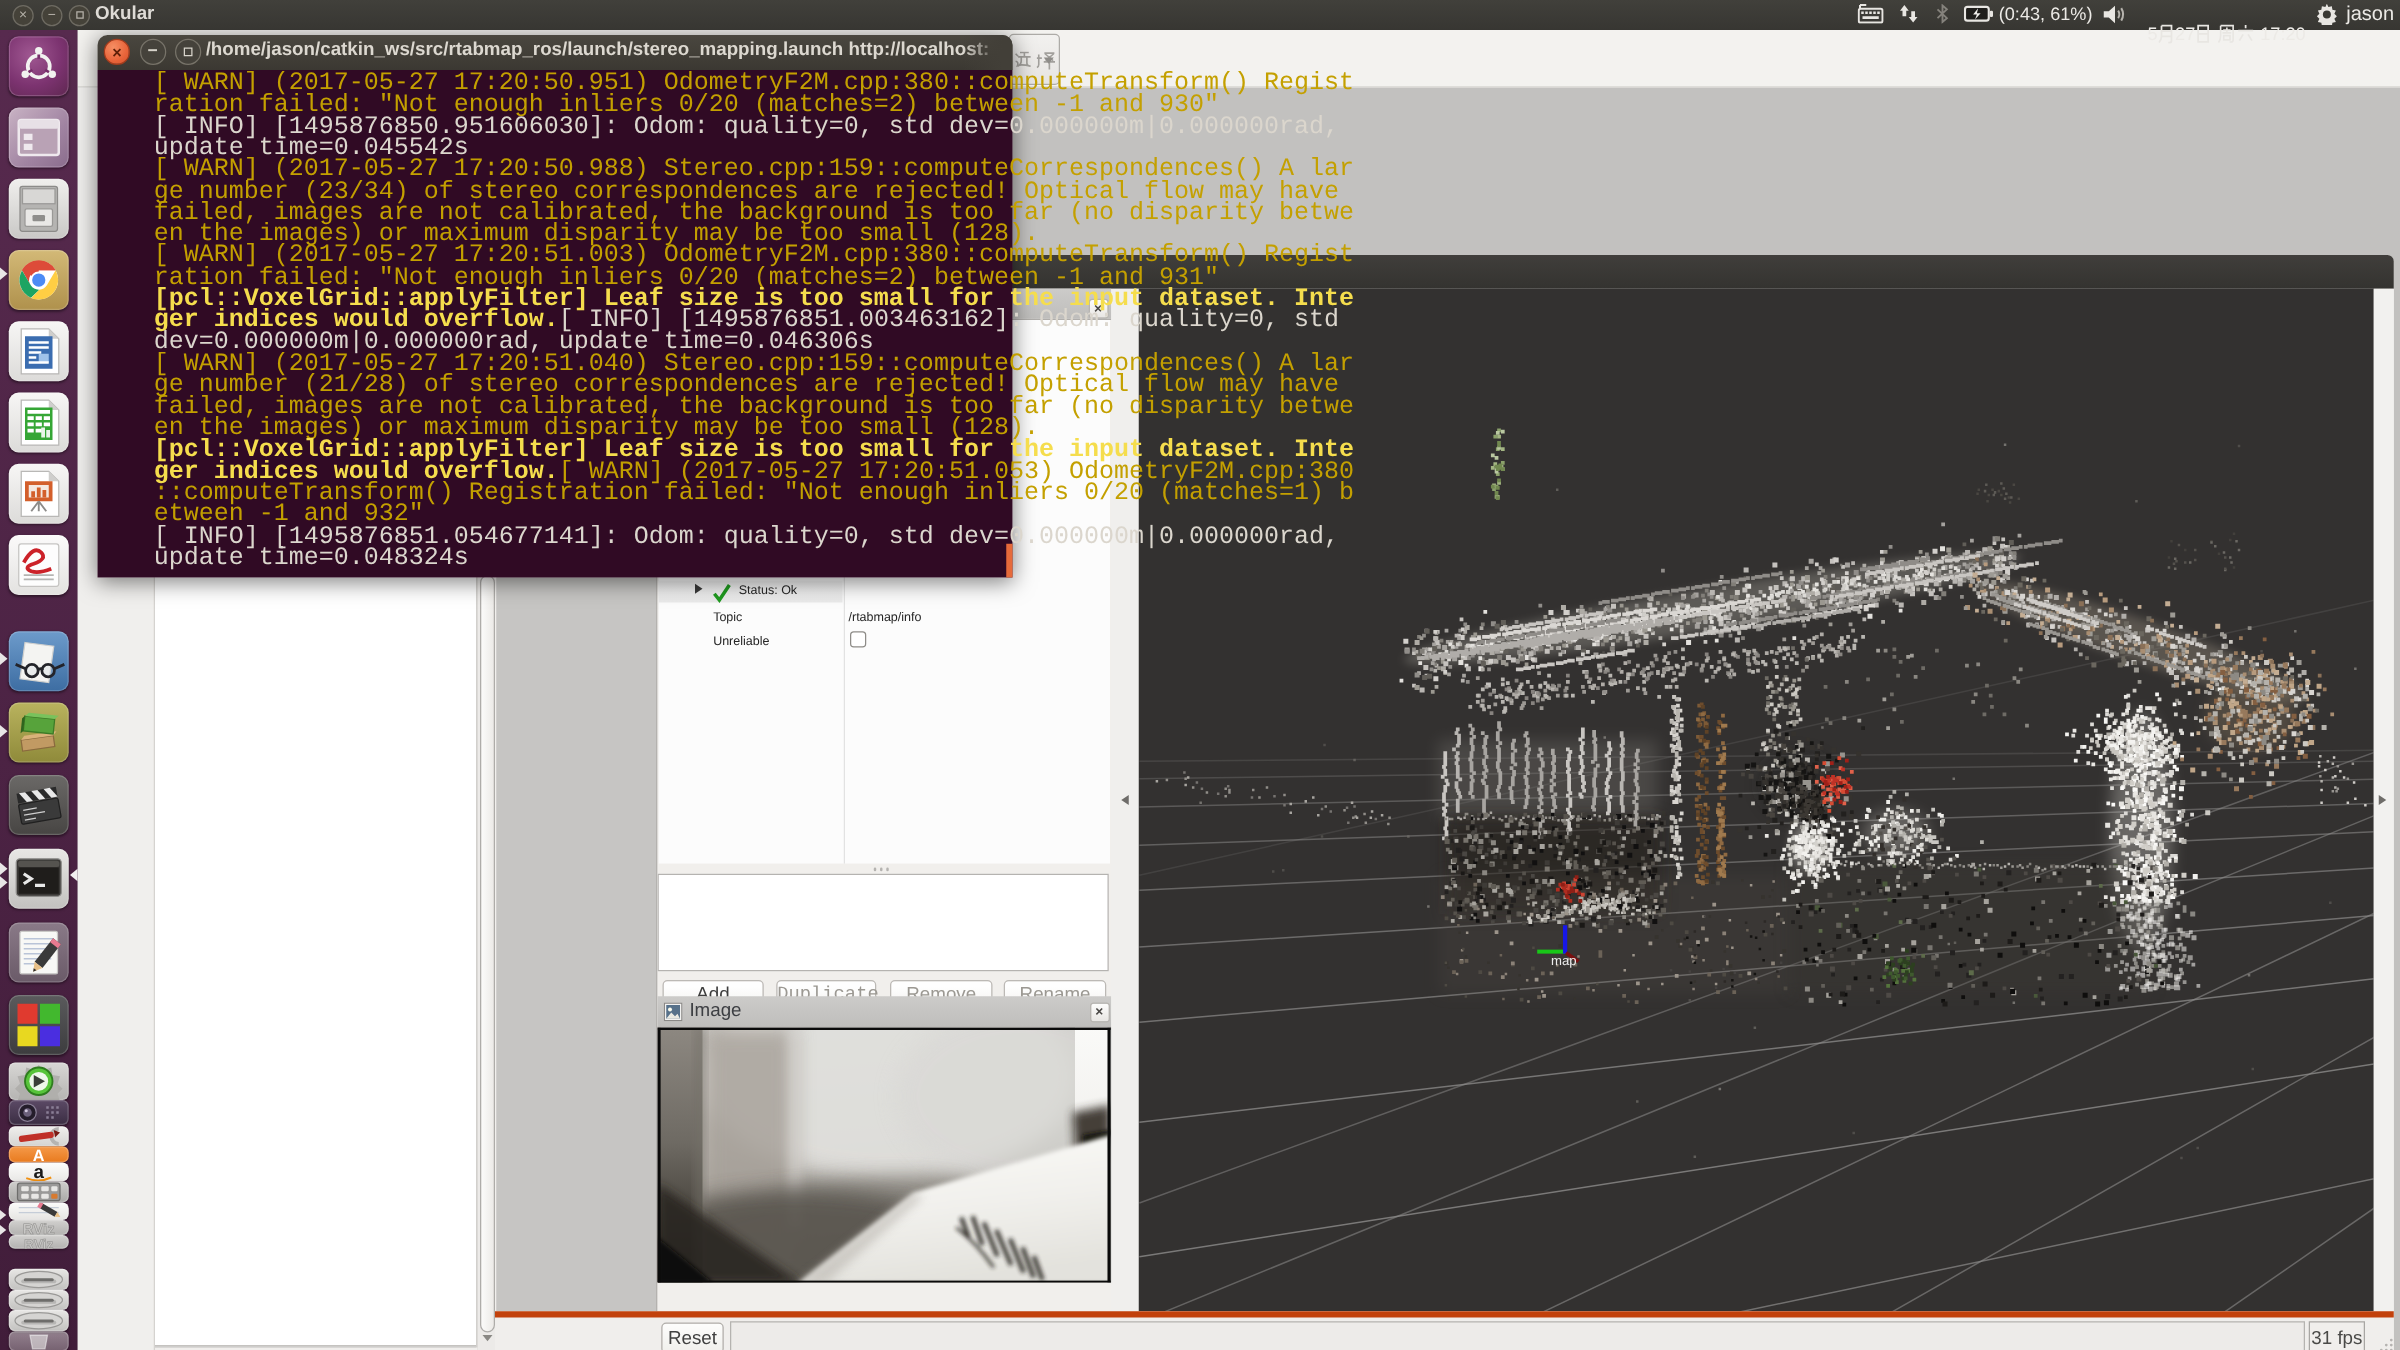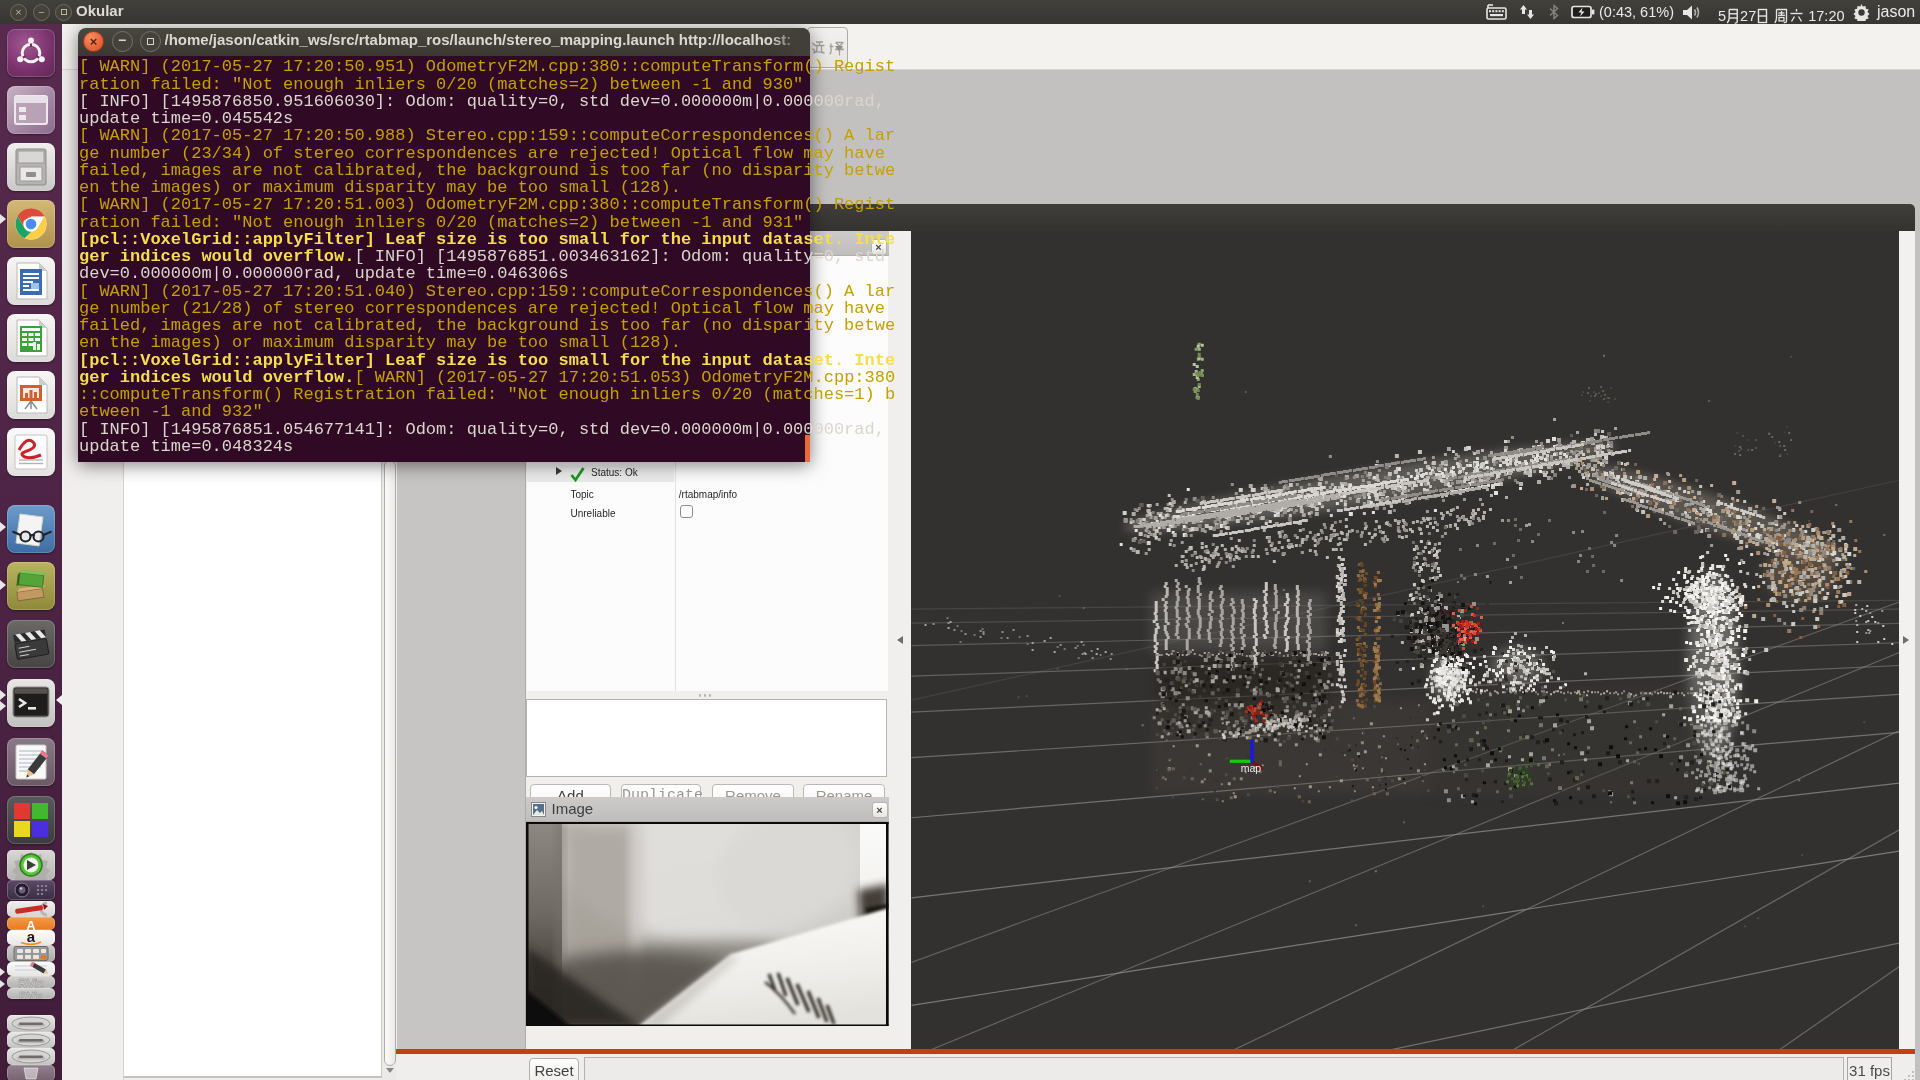--- a/index.html
+++ b/index.html
@@ -50,21 +50,21 @@
 #resetbtn{position:absolute;left:133px;top:3.2px;width:50px;height:25.5px;border:1px solid #b1aeaa;border-radius:4px;background:linear-gradient(#fdfdfc,#f0efec);font-size:15px;color:#414141;text-align:center;line-height:24px;}
 #sunken{position:absolute;left:188px;top:2.2px;width:1260px;height:26.5px;border:1px solid #b5b3b0;background:#edebe9;}
 #fpsbox{position:absolute;left:1451px;top:2.2px;width:45px;height:27px;border:1px solid #a8a6a3;background:#f0eeec;font-size:15px;color:#4a4a48;text-align:center;line-height:26px;}
 
 #term{left:77.5px;top:28px;width:732.5px;height:434px;z-index:20;box-shadow:0 3px 18px rgba(0,0,0,.5);border-radius:8px 8px 0 0;}
 #ttitle{position:absolute;left:0;top:0;width:100%;height:27.5px;background:linear-gradient(#4a473f,#3b3832);border-radius:8px 8px 0 0;}
 #ttitle .tc{position:absolute;top:3.2px;width:21px;height:21px;border-radius:50%;}
 #ttext{position:absolute;left:87px;top:3px;width:715px;font-size:15px;font-weight:bold;color:#dcd8d0;white-space:nowrap;overflow:hidden;}
 #tfade{position:absolute;right:0;top:0;width:40px;height:27.5px;background:linear-gradient(90deg,rgba(66,63,56,0),#423f38 80%);border-radius:0 8px 0 0;}
 #tbody{position:absolute;left:0;top:27.5px;width:100%;height:406.5px;background:#300a24;}
-#tbody pre{margin:0;position:absolute;left:1.5px;top:2.8px;font-family:"Liberation Mono",monospace;font-size:17px;line-height:17.25px;letter-spacing:0;color:#dbd6cd;}
+#tbody pre{margin:0;position:absolute;left:1.5px;top:2.8px;font-family:"Liberation Mono",monospace;font-size:20px;line-height:17.25px;letter-spacing:0;color:#dbd6cd;padding-left:44px;}
 .y{color:#c4a000;}
 .by{color:#f5dd4d;font-weight:bold;}
 #tscroll{position:absolute;right:0;top:407px;width:5.5px;height:27px;background:#e66a3a;}
 </style></head>
 <body>
 <div id="desk">
 
   <div class="abs" id="oktool">
       <div id="selbtn"><svg width="34" height="15" viewBox="0 0 34 15" style="margin-top:13px;">
           <g stroke="#a2a09c" stroke-width="1.3" fill="none">
@@ -786,21 +786,21 @@
 <div style="position:absolute;left:1571px;top:0;height:24px;line-height:24px;"><svg width="24" height="14" viewBox="0 0 24 14" style="vertical-align:-2px;">
             <rect x="1" y="1.5" width="19" height="11" rx="2" fill="#1f1e1b" stroke="#e8e6e2" stroke-width="1.7"></rect>
             <rect x="20.8" y="4.5" width="2.6" height="5" rx="1" fill="#e8e6e2"></rect>
             <path d="M11.5 2.5 L7.5 7.5 h3 l-1.5 4 4.5-5 h-3z" fill="#f2f0ec"></path>
           </svg></div>
 <div style="position:absolute;left:1599px;top:0;height:24px;line-height:24px;"><span style="font-size:14.5px;color:#eceae6;">(0:43, 61%)</span></div>
 <div style="position:absolute;left:1681px;top:0;height:24px;line-height:24px;"><svg width="20" height="17" viewBox="0 0 20 17" style="vertical-align:-3.5px;">
             <path d="M2 6 h4 l5-4.5 v14 L6 11 H2z" fill="#e8e6e2"></path>
             <path d="M13.5 5.5 q2 3 0 6 M16 3.5 q3 5 0 10" stroke="#b5b2ac" stroke-width="1.6" fill="none"></path>
           </svg></div>
-<div style="position:absolute;left:1718px;top:4px;height:24px;line-height:24px;text-align:center;"><span style="font-size:14.5px;color:#eceae6;">5</span><svg width="14" height="16" viewBox="0 0 14 16" style="vertical-align:-3px;">
+<div style="position:absolute;left:1718px;top:16px;height:24px;line-height:24px;text-align:center;"><span style="font-size:14.5px;color:#eceae6;">5</span><svg width="14" height="16" viewBox="0 0 14 16" style="vertical-align:-3px;">
             <g stroke="#e8e6e2" stroke-width="1.4" fill="none">
               <path d="M3.2 1.5 h8 v12 q0 1.6-1.6 1.6 h-1"></path>
               <path d="M3.2 1.5 v8.5 q0 3-2 5"></path>
               <line x1="3.2" y1="5.8" x2="11.2" y2="5.8"></line>
               <line x1="3.2" y1="10" x2="11.2" y2="10"></line>
             </g>
           </svg><span style="font-size:14.5px;color:#eceae6;">27</span><svg width="13" height="16" viewBox="0 0 13 16" style="vertical-align:-3px;">
             <g stroke="#e8e6e2" stroke-width="1.4" fill="none">
               <rect x="2.5" y="1.5" width="8" height="13"></rect>
               <line x1="2.5" y1="8" x2="10.5" y2="8"></line>

